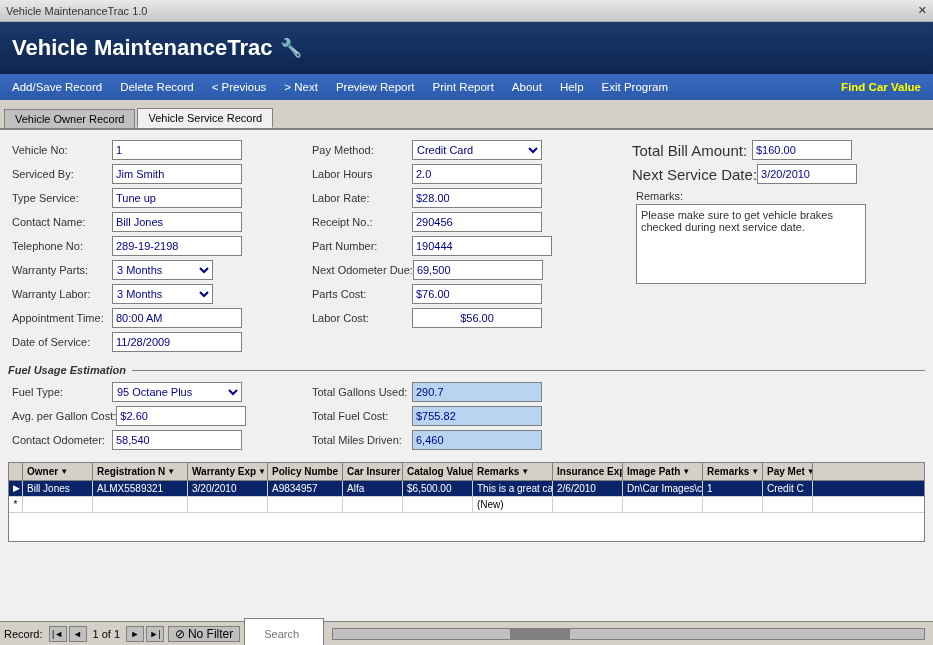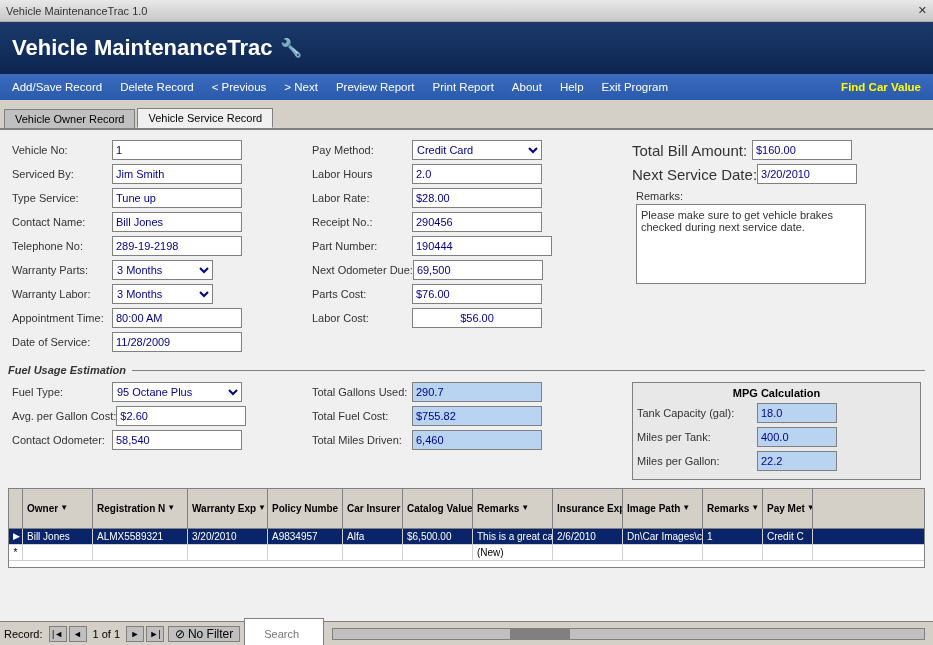--- a/index.html
+++ b/index.html
@@ -196,25 +196,25 @@
       height: 80px;
       overflow: hidden;
     }
     .table-header {
       display: flex;
       background: #d4d0c8;
       border-bottom: 1px solid #808080;
     }
     .th {
       border-right: 1px solid #808080;
-      padding: 14px 4px;
+      padding: 3px 4px;
       font-size: 10px;
       font-weight: bold;
       display: flex;
-      align-items: flex-start;
+      align-items: center;
       white-space: nowrap;
       overflow: hidden;
     }
     .th-arrow { font-size: 8px; margin-left: 2px; }
     .table-row {
       display: flex;
       border-bottom: 1px solid #d0d0d0;
     }
     .table-row.selected { background: #0a246a; color: white; }
     .td {
@@ -455,37 +455,20 @@
         <div class="field-row">
           <span class="field-label">Total Fuel Cost:</span>
           <input class="field-input" value="$755.82" style="width: 130px; background: rgb(184, 212, 240);">
         </div>
         <div class="field-row">
           <span class="field-label">Total Miles Driven:</span>
           <input class="field-input" value="6,460" style="width: 130px; background: rgb(184, 212, 240);">
         </div>
       </div>
 
-      <div class="form-col">
-        <div class="mpg-box">
-          <div class="mpg-title">MPG Calculation</div>
-          <div class="field-row">
-            <span class="field-label" style="min-width:120px;">Tank Capacity (gal):</span>
-            <input class="field-input" value="18.0" style="width: 80px; background: rgb(184, 212, 240);">
-          </div>
-          <div class="field-row">
-            <span class="field-label" style="min-width:120px;">Miles per Tank:</span>
-            <input class="field-input" value="400.0" style="width: 80px; background: rgb(184, 212, 240);">
-          </div>
-          <div class="field-row">
-            <span class="field-label" style="min-width:120px;">Miles per Gallon:</span>
-            <input class="field-input" value="22.2" style="width: 80px; background: rgb(184, 212, 240);">
-          </div>
-        </div>
-      </div>
     </div>
 
     <div class="table-section">
       <div class="table-header">
         <div class="th row-indicator" style="width:14px;min-width:14px;"></div>
         <div class="th" style="width:70px;">Owner<span class="th-arrow">▼</span></div>
         <div class="th" style="width:95px;">Registration N<span class="th-arrow">▼</span></div>
         <div class="th" style="width:80px;">Warranty Exp<span class="th-arrow">▼</span></div>
         <div class="th" style="width:75px;">Policy Numbe<span class="th-arrow">▼</span></div>
         <div class="th" style="width:60px;">Car Insurer<span class="th-arrow">▼</span></div>

